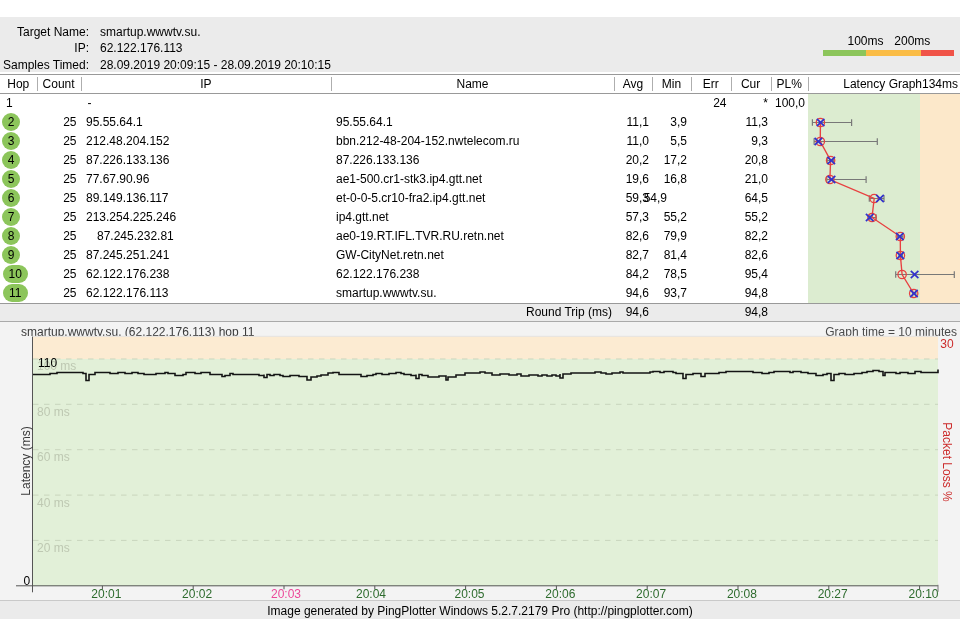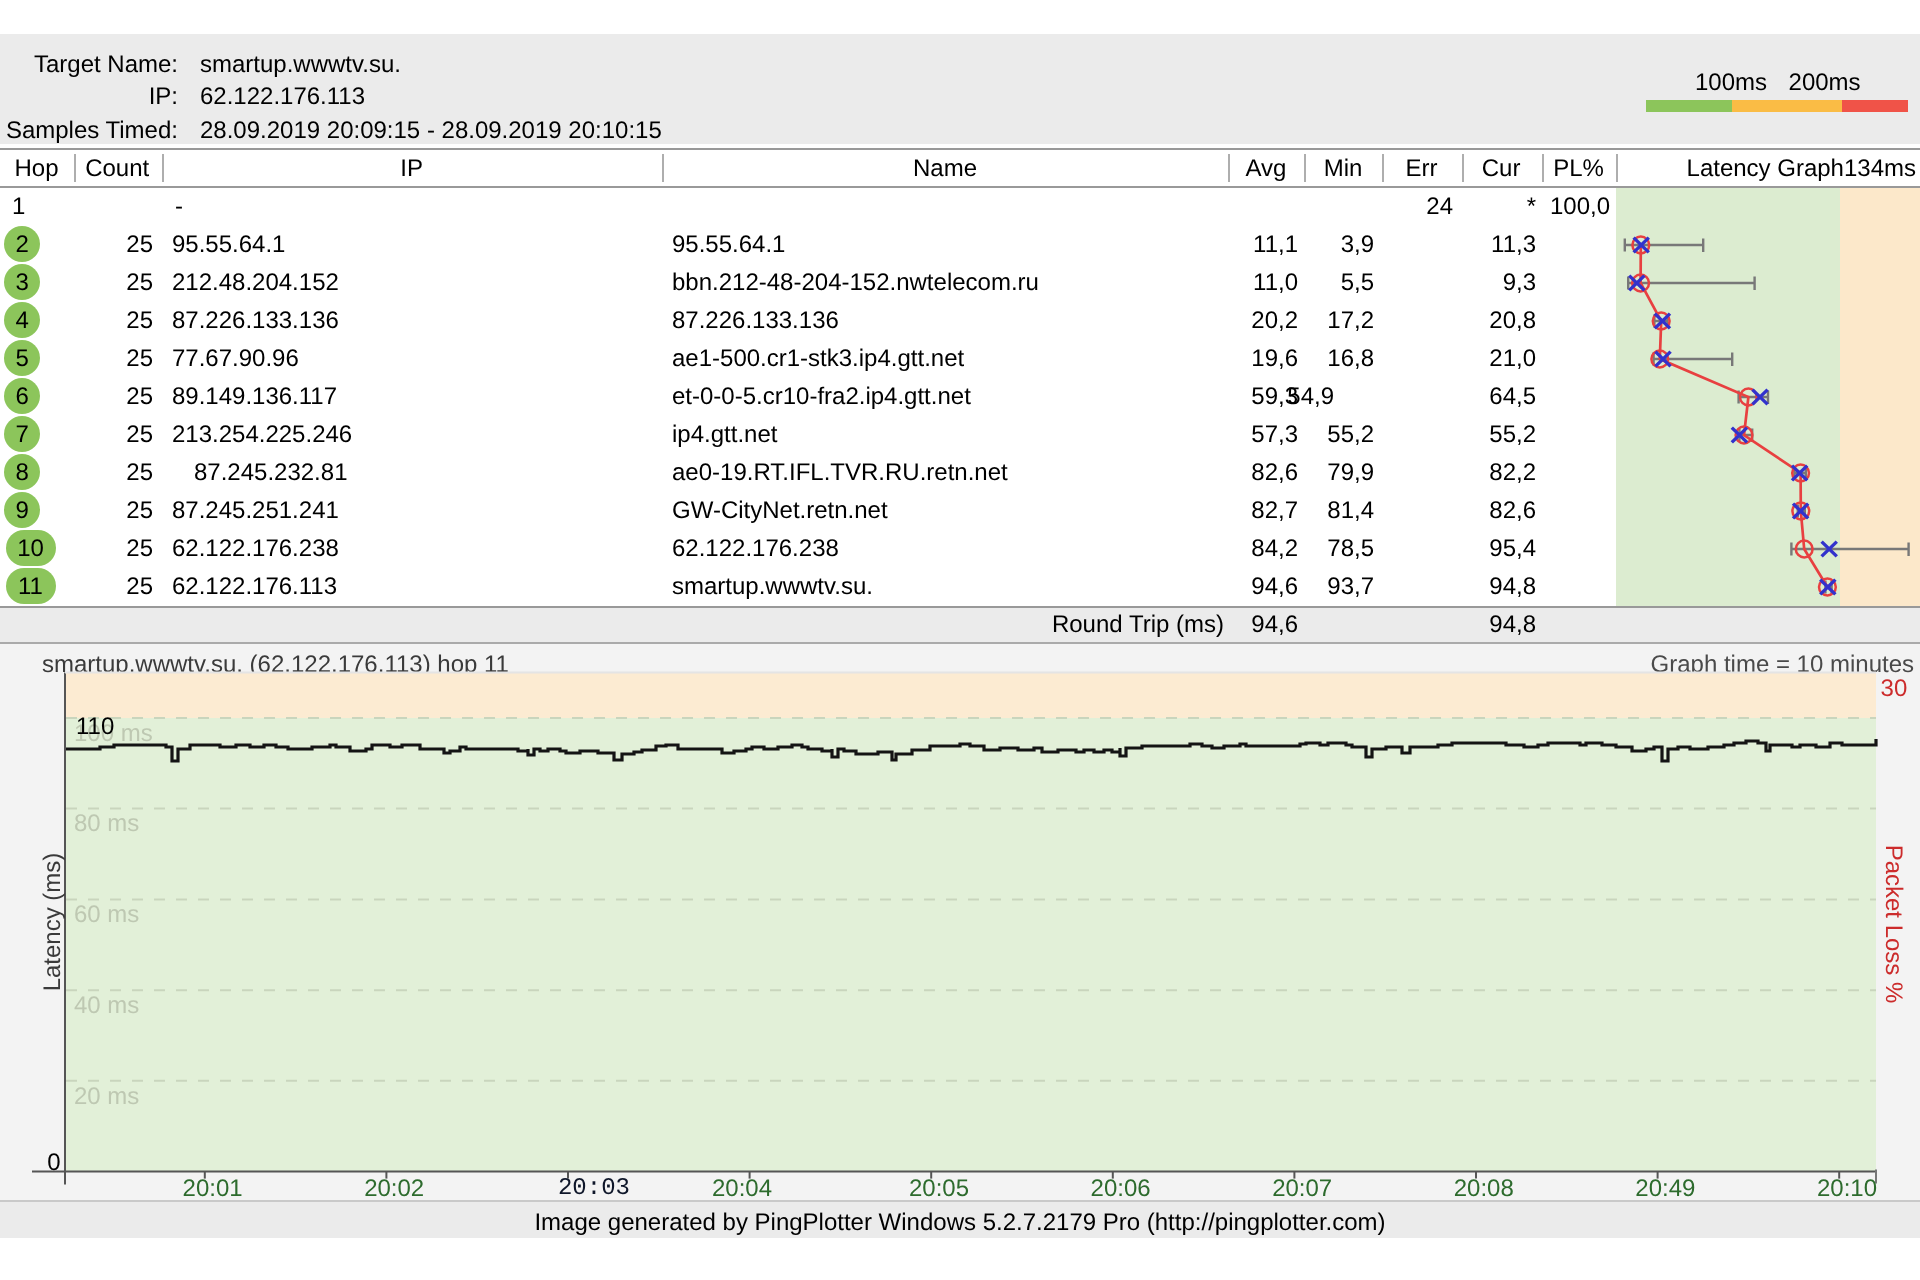--- a/index.html
+++ b/index.html
@@ -199,21 +199,21 @@
     <text x="37.0" y="184.5" fill="#bec8b2" font-size="12">40 ms</text>
     <text x="37.0" y="229.8" fill="#bec8b2" font-size="12">20 ms</text>
   </svg>
 <div class="abs r" style="left:0;top:357px;width:21px;padding-left:38px;">110</div>
 <div class="abs r" style="left:0;top:575.0px;width:30.3px;">0</div>
 <div class="abs" style="left:25.5px;top:461px;transform:translate(-50%,-50%) rotate(-90deg);color:#3a3a3a;">Latency (ms)</div>
 <div class="abs" style="left:940.3px;top:338.4px;color:#cc2b2b;">30</div>
 <div class="abs" style="left:947px;top:462px;transform:translate(-50%,-50%) rotate(90deg);color:#cc2b2b;">Packet Loss %</div>
 <div class="abs c" style="left:76.3px;top:587.9px;width:60px;color:#2d6b2d;">20:01</div>
 <div class="abs c" style="left:167.1px;top:587.9px;width:60px;color:#2d6b2d;">20:02</div>
-<div class="abs c" style="left:267px;top:587.9px;width:60px;color:#0f172a;font-family:Liberation Mono, monospace;">20:03</div>
+<div class="abs c" style="left:256px;top:587.9px;width:60px;color:#ec4899;">20:03</div>
 <div class="abs c" style="left:341px;top:587.9px;width:60px;color:#2d6b2d;">20:04</div>
 <div class="abs c" style="left:439.5px;top:587.9px;width:60px;color:#2d6b2d;">20:05</div>
 <div class="abs c" style="left:530.3px;top:587.9px;width:60px;color:#2d6b2d;">20:06</div>
 <div class="abs c" style="left:621.1px;top:587.9px;width:60px;color:#2d6b2d;">20:07</div>
 <div class="abs c" style="left:711.9px;top:587.9px;width:60px;color:#2d6b2d;">20:08</div>
-<div class="abs c" style="left:802.7px;top:587.9px;width:60px;color:#2d6b2d;">20:49</div>
+<div class="abs c" style="left:802.7px;top:587.9px;width:60px;color:#2d6b2d;">20:27</div>
 <div class="abs c" style="left:893.5px;top:587.9px;width:60px;color:#2d6b2d;">20:10</div>
 <div class="abs" style="left:0;top:600px;width:960px;height:18.5px;background:#ebebeb;border-top:1px solid #c9c9c9;"></div>
 <div class="abs c" style="left:0;top:605.3px;width:960px;">Image generated by PingPlotter Windows 5.2.7.2179 Pro (http://pingplotter.com)</div>
 </body></html>

